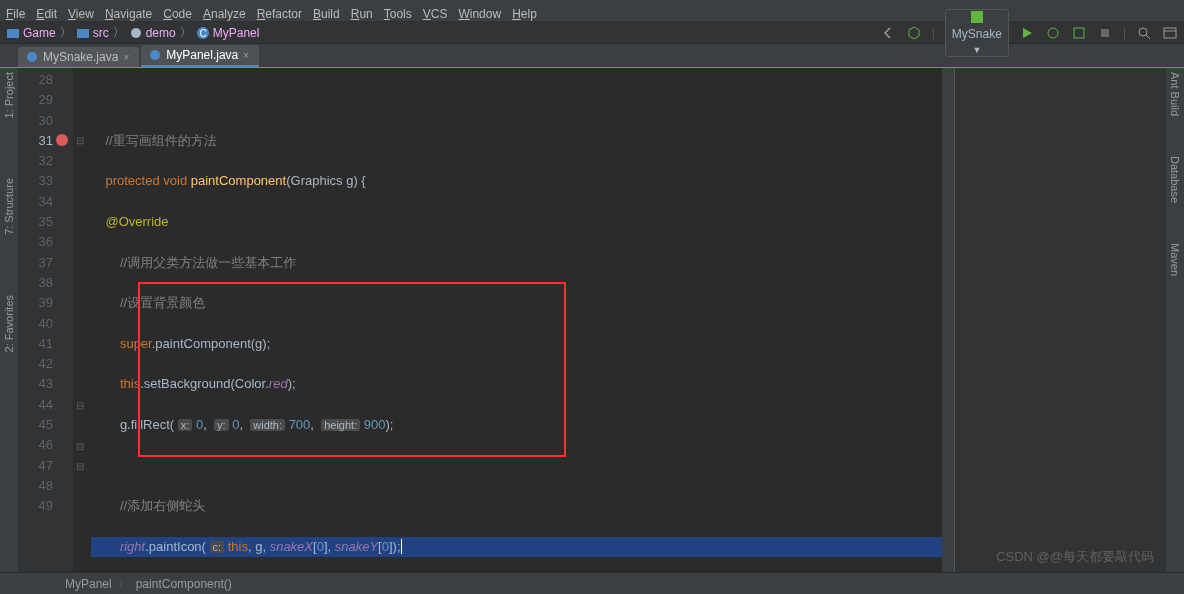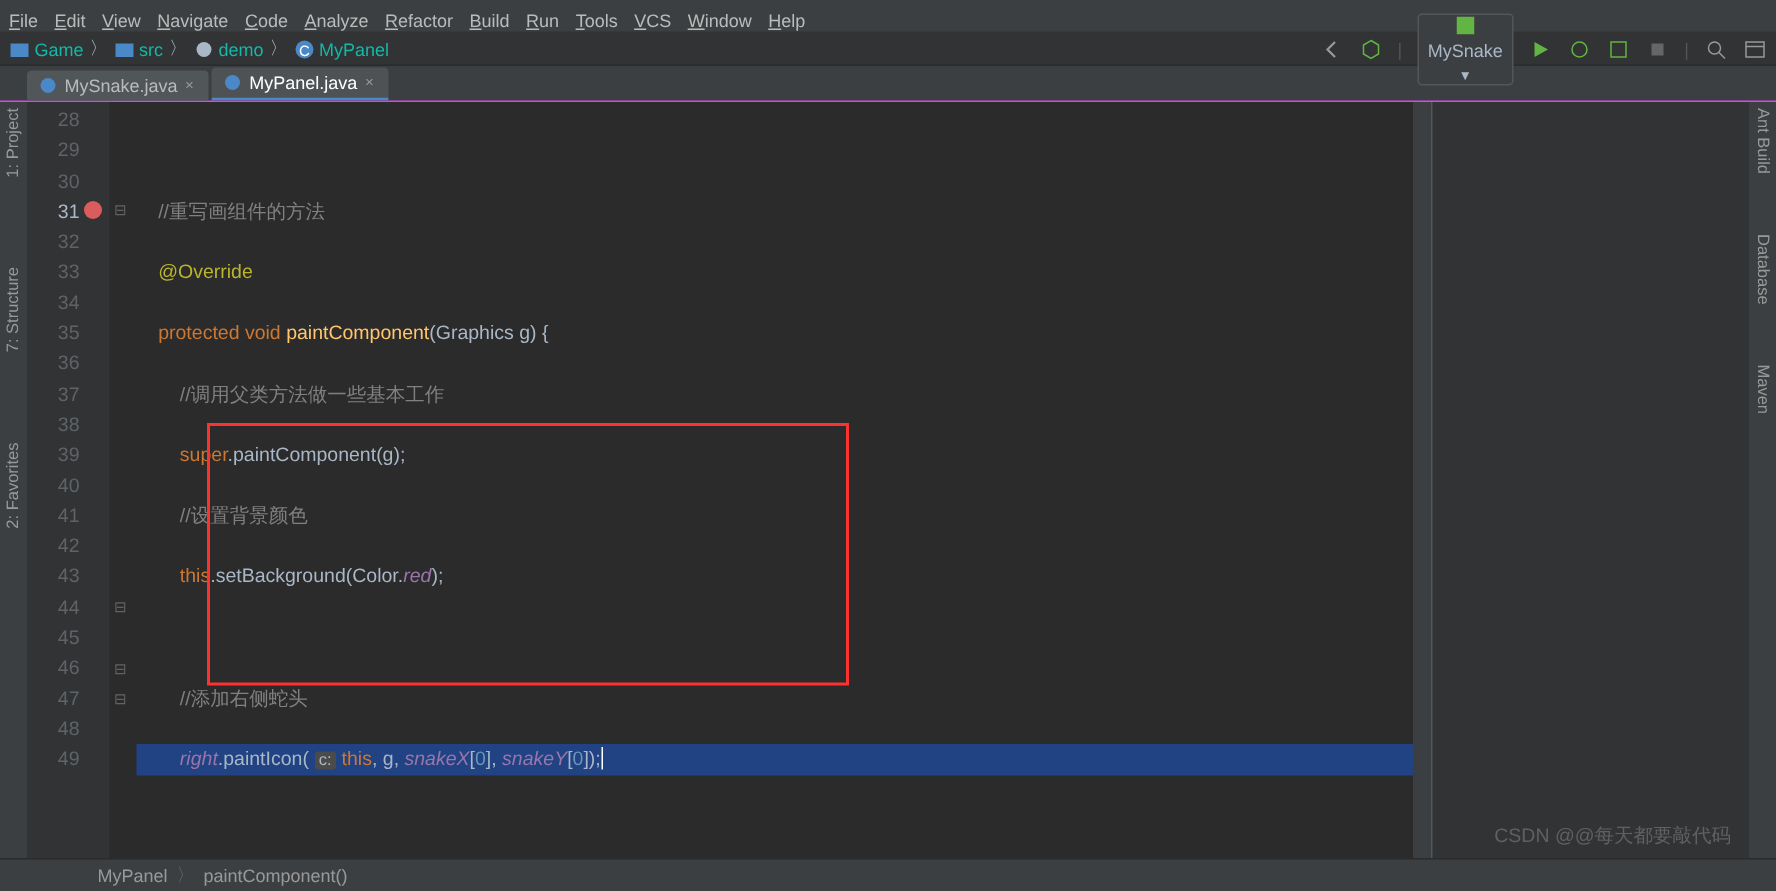--- a/index.html
+++ b/index.html
@@ -2,21 +2,21 @@
 <html><head>
 <meta charset="utf-8">
 <style>
 * { margin: 0; padding: 0; box-sizing: border-box; font-family: "Segoe UI", Arial, sans-serif; }
 body { width: 1184px; height: 594px; background: #2b2b2b; color: #a9b7c6; font-size: 12px; overflow: hidden; position: relative; }
 .menubar { height: 22px; background: #3c3f41; display: flex; align-items: flex-end; padding: 0 6px; color: #bbbbbb; border-bottom: 1px solid #323232; }
 .menubar span { margin-right: 11px; cursor: default; }
 .menubar span:first-letter { text-decoration: underline; }
 .navbar { height: 22px; background: #313335; display: flex; align-items: center; justify-content: space-between; padding: 0 6px; border-bottom: 1px solid #2b2b2b; }
 .navbar-left { display: flex; align-items: center; gap: 4px; }
-.crumb { display: flex; align-items: center; gap: 3px; color: #14b8a6; }
+.crumb { display: flex; align-items: center; gap: 3px; color: #f0abfc; }
 .navbar-right { display: flex; align-items: center; gap: 10px; }
 .runconfig { background: #3c3f41; border: 1px solid #555; padding: 1px 6px; border-radius: 3px; display: flex; align-items: center; gap: 4px; flex-direction: column; }
 .icon-btn { width: 16px; height: 16px; display: inline-flex; align-items: center; justify-content: center; cursor: pointer; }
 .tabsbar { height: 24px; background: #3c3f41; display: flex; align-items: flex-end; padding-left: 18px; border-bottom: 1px solid #d946ef; }
 .tab { background: #515658; color: #bbbbbb; padding: 3px 10px 3px 8px; margin-right: 2px; display: flex; align-items: center; gap: 5px; font-size: 12px; border-top-left-radius: 3px; border-top-right-radius: 3px; }
 .tab.active { background: #4e5254; color: #fff; border-bottom: 2px solid #4a88c7; }
 .tab .close { color: #999; font-size: 10px; }
 .main { display: flex; height: 504px; }
 .sidebar-left { width: 18px; background: #3c3f41; display: flex; flex-direction: column; align-items: center; padding-top: 4px; gap: 60px; }
 .sidebar-left .vlabel { writing-mode: vertical-rl; transform: rotate(180deg); font-size: 11px; color: #999; cursor: pointer; }
@@ -202,26 +202,27 @@
       <div class="ln">49</div>
     </div>
     <span class="foldmark" style="top:63px">⊟</span>
     <span class="foldmark" style="top:328px">⊟</span>
     <span class="foldmark" style="top:369px">⊟</span>
     <span class="foldmark" style="top:389px">⊟</span>
 
     <div class="code">
 <div class="codeline"></div>
 <div class="codeline">    <span class="c-comment">//重写画组件的方法</span></div>
+<div class="codeline">    <span class="c-kw">protected</span> <span class="c-kw">void</span> <span class="c-method">paintComponent</span>(<span class="c-type">Graphics</span> <span class="c-param">g</span>) {</div>
 <div class="codeline">    <span class="c-anno">@Override</span></div>
-<div class="codeline">    <span class="c-kw">protected</span> <span class="c-kw">void</span> <span class="c-method">paintComponent</span>(<span class="c-type">Graphics</span> <span class="c-param">g</span>) {</div>
 <div class="codeline">        <span class="c-comment">//调用父类方法做一些基本工作</span></div>
+<div class="codeline">        <span class="c-comment">//设置背景颜色</span></div>
 <div class="codeline">        <span class="c-kw">super</span>.<span>paintComponent</span>(g);</div>
-<div class="codeline">        <span class="c-comment">//设置背景颜色</span></div>
 <div class="codeline">        <span class="c-kw">this</span>.<span>setBackground</span>(<span>Color</span>.<span class="c-field">red</span>);</div>
+<div class="codeline">        g.<span>fillRect</span>( <span class="c-hint">x:</span> <span class="c-num">0</span>,  <span class="c-hint">y:</span> <span class="c-num">0</span>,  <span class="c-hint">width:</span> <span class="c-num">700</span>,  <span class="c-hint">height:</span> <span class="c-num">900</span>);</div>
 <div class="codeline"></div>
 <div class="codeline">        <span class="c-comment">//添加右侧蛇头</span></div>
 <div class="codeline hl">        <span class="c-field">right</span>.<span>paintIcon</span>( <span class="c-hint">c:</span> <span class="c-kw">this</span>, g, <span class="c-field">snakeX</span>[<span class="c-num">0</span>], <span class="c-field">snakeY</span>[<span class="c-num">0</span>]);<span style="border-left:1px solid #fff"></span></div>
 
 
 
 
 
 
 

